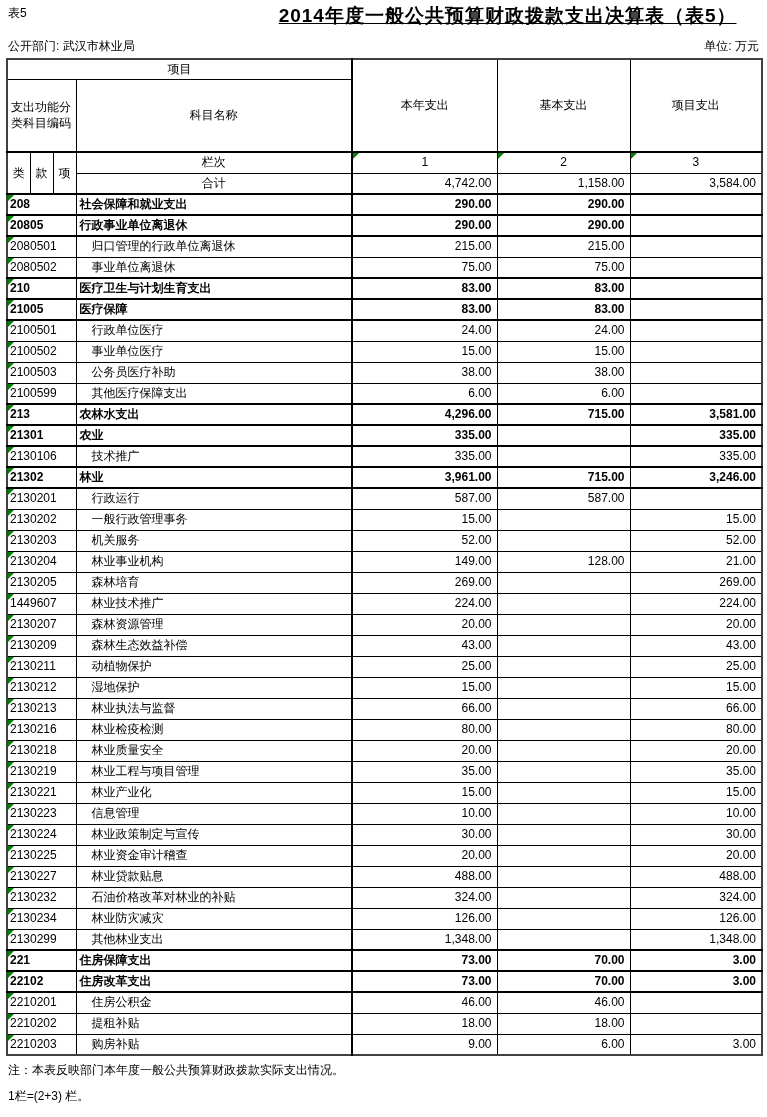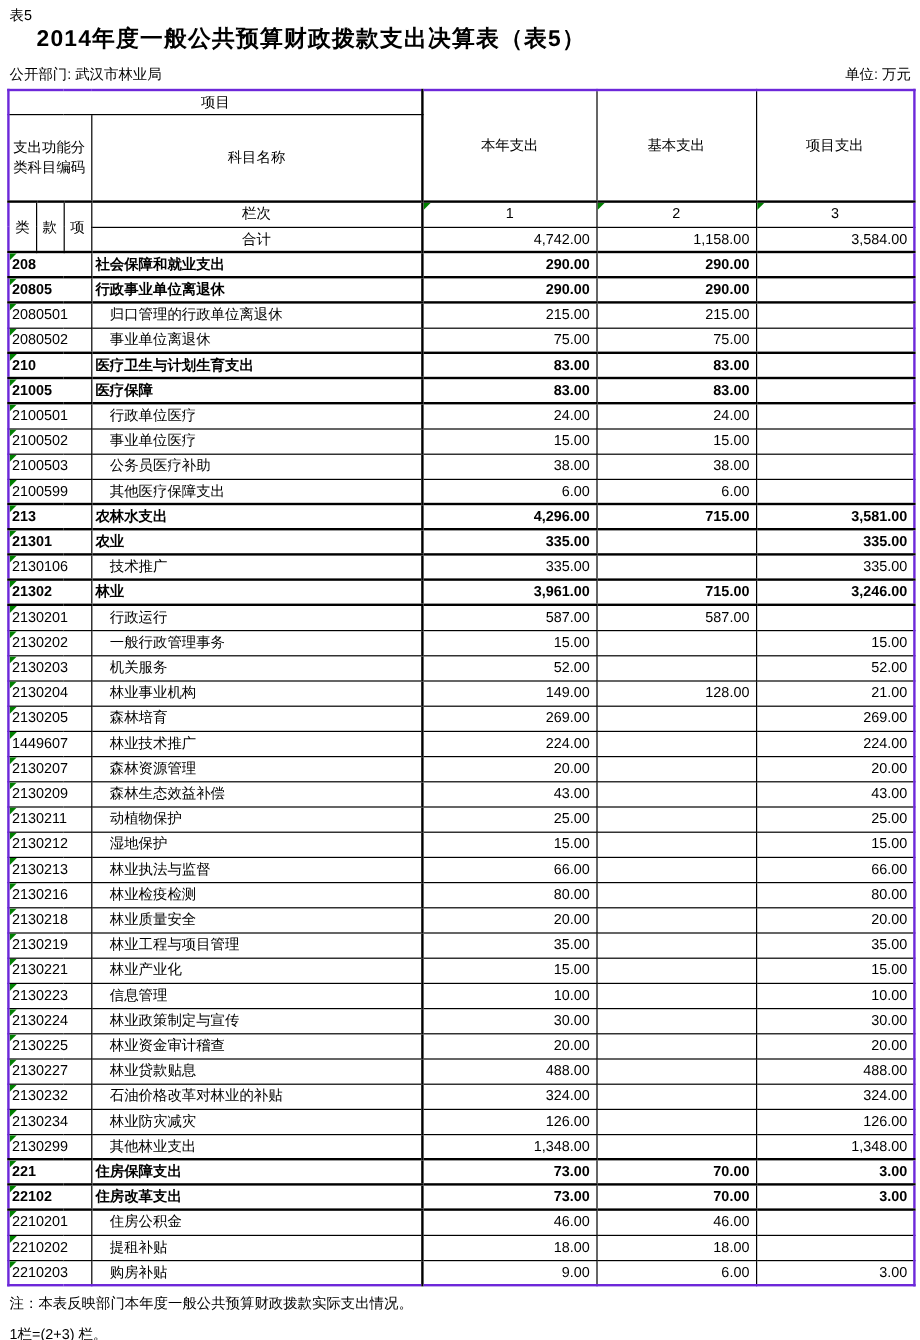--- a/index.html
+++ b/index.html
@@ -3,26 +3,26 @@
 <meta charset="utf-8">
 <style>
   html,body{margin:0;padding:0;background:#fff;}
   body{
     width:767px;height:1117px;overflow:hidden;color:#000;
     font-family:"Liberation Sans","DejaVu Sans",sans-serif;
     -webkit-font-smoothing:none;
   }
   .page{position:relative;width:767px;height:1114px;}
   .corner-label{position:absolute;top:5px;left:8px;font-size:12px;}
-  .title{width:706px;margin:0 auto;padding-top:19px;text-align:left;
-         font-size:19px;font-weight:bold;letter-spacing:1px;}
+  .title{width:706px;margin:0 auto;padding-top:3px;text-align:right;
+         font-size:19px;font-weight:bold;letter-spacing:1px;text-decoration:underline;}
   .subhead{display:flex;justify-content:space-between;align-items:flex-start;
            font-size:12px;padding:0 8px;margin-top:9px;margin-bottom:3px;}
   table{border-collapse:collapse;table-layout:fixed;margin-left:6px;width:755px;
-        border:2px solid #6d28d9;}
+        border:2px solid #404040;}
   td{border:1px solid #000;font-size:12px;padding:0;position:relative;
      vertical-align:middle;white-space:nowrap;overflow:hidden;line-height:15px;}
   tr.h1{height:20px;}
   tr.h2{height:73px;}
   tr.hs{height:21px;}
   tr.r{height:21px;}
   .center{text-align:center;}
   .wrap{white-space:normal;padding:0 3px;line-height:16px;}
   .num{text-align:right;padding-right:5px;}
   .code{padding-left:2px;}

